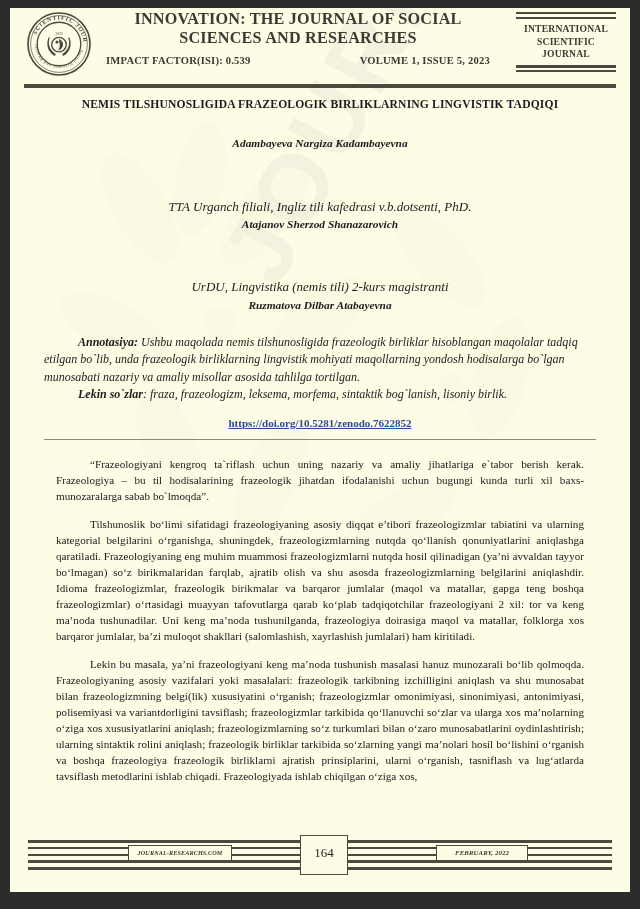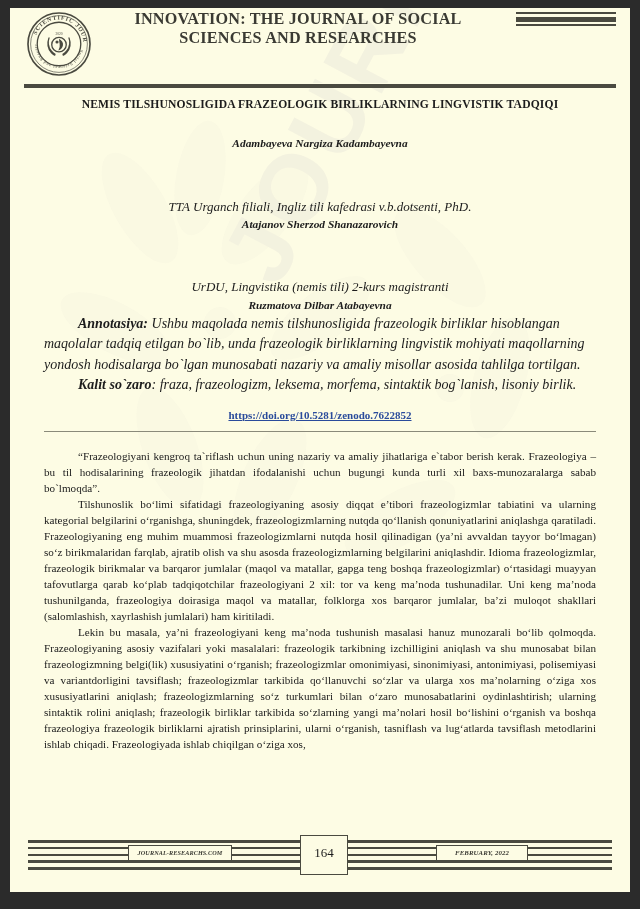--- a/index.html
+++ b/index.html
@@ -156,21 +156,22 @@
     line-height: 1.5;
   }
   .author-affil {
     font-size: 13px;
     font-style: italic;
     line-height: 1.5;
     margin-top: 44px;
   }
 
   .abstract {
-    font-size: 14px;
+    margin-top: 20px;
+    font-size: 12px;
     font-style: italic;
     line-height: 1.46;
     color: #1c1c1c;
     text-align: left;
   }
   .abstract p { margin: 0; }
   .abstract .indent { text-indent: 34px; }
   .abstract b { font-weight: bold; }
 
   .doi-wrap {
@@ -190,21 +191,21 @@
   }
 
   .body-text {
     margin-top: 16px;
     font-size: 11.15px;
     line-height: 1.435;
     color: #1a1a1a;
     text-align: justify;
   }
   .body-text p {
-    margin: 0;
+    margin: 12px;
     text-indent: 34px;
   }
 
   
   .footer {
     position: absolute;
     left: 0;
     bottom: 12px;
     width: 100%;
     height: 46px;
@@ -311,27 +312,32 @@
           <path d="M66 40 q5 14 -4 24 q-3 3 -6 4 l-1 -3 q4 -2 6 -5 q7 -9 3 -20 z"></path>
           <circle cx="50" cy="51" r="11" fill="none" stroke="#4a4a40" stroke-width="2"></circle>
           <path d="M50 42 q7 4 6 10 q-1 6 -7 8 q3 -6 2 -10 q-1 -5 -1 -8 z"></path>
           <circle cx="47" cy="47" r="2.4"></circle>
           <text x="50" y="36" text-anchor="middle" font-family="'Liberation Serif', serif" font-size="5.5" fill="#4a4a40">2020</text>
         </g>
       </svg>
 
       <div class="mast-center masthead-center">
         <div class="mast-title">INNOVATION: THE JOURNAL OF SOCIAL SCIENCES AND RESEARCHES</div>
+        <div class="mast-sub">
+          <span>IMPACT FACTOR(ISI): 0.539</span>
+          <span>VOLUME 1, ISSUE 5, 2023</span>
+        </div>
       </div>
 
       <div class="mast-right">
         <div class="rules-top">
           <div class="bar"></div>
             <div class="bar b2"></div>
         </div>
+        <div class="mast-right-text">INTERNATIONAL SCIENTIFIC JOURNAL</div>
         <div class="rules-bot">
           <div class="bar"></div>
             <div class="bar b2"></div>
         </div>
       </div>
     </div>
 
     <div class="mast-rule"></div>
 
     <div class="article">
@@ -341,21 +347,21 @@
       <div class="authors">
         <div class="author-name">Adambayeva Nargiza Kadambayevna</div>
         <div class="author-affil">TTA Urganch filiali, Ingliz tili kafedrasi v.b.dotsenti, PhD.</div>
         <div class="author-name">Atajanov Sherzod Shanazarovich</div>
         <div class="author-affil">UrDU, Lingvistika (nemis tili) 2-kurs magistranti</div>
         <div class="author-name">Ruzmatova Dilbar Atabayevna</div>
       </div>
 
       <div class="abstract">
         <p class="indent"><b>Annotasiya:</b><span> Ushbu maqolada nemis tilshunosligida frazeologik birliklar hisoblangan maqolalar tadqiq etilgan bo`lib, unda frazeologik birliklarning lingvistik mohiyati maqollarning yondosh hodisalarga bo`lgan munosabati nazariy va amaliy misollar asosida tahlilga tortilgan.</span></p>
-        <p class="indent"><b>Kalit so`zaro</b><span>: fraza, frazeologizm, leksema, morfema, sintaktik bog`lanish, lisoniy birlik.</span></p>
+        <p class="indent"><b>Lekin so`zlar</b><span>: fraza, frazeologizm, leksema, morfema, sintaktik bog`lanish, lisoniy birlik.</span></p>
       </div>
 
       <div class="doi-wrap">
         <a class="doi-link" href="#">https://doi.org/10.5281/zenodo.7622852</a>
       </div>
       <div class="hr-sep"></div>
 
       <div class="body-text">
         <p>“Frazeologiyani kengroq ta`riflash uchun uning nazariy va amaliy jihatlariga e`tabor berish kerak. Frazeologiya – bu til hodisalarining frazeologik jihatdan ifodalanishi uchun bugungi kunda turli xil baxs-munozaralarga sabab bo`lmoqda”.</p>
         <p>Tilshunoslik bo‘limi sifatidagi frazeologiyaning asosiy diqqat e’tibori frazeologizmlar tabiatini va ularning kategorial belgilarini o‘rganishga, shuningdek, frazeologizmlarning nutqda qo‘llanish qonuniyatlarini aniqlashga qaratiladi. Frazeologiyaning eng muhim muammosi frazeologizmlarni nutqda hosil qilinadigan (ya’ni avvaldan tayyor bo‘lmagan) so‘z birikmalaridan farqlab, ajratib olish va shu asosda frazeologizmlarning belgilarini aniqlashdir. Idioma frazeologizmlar, frazeologik birikmalar va barqaror jumlalar (maqol va matallar, gapga teng boshqa frazeologizmlar) o‘rtasidagi muayyan tafovutlarga qarab ko‘plab tadqiqotchilar frazeologiyani 2 xil: tor va keng ma’noda tushunadilar. Uni keng ma’noda tushunilganda, frazeologiya doirasiga maqol va matallar, folklorga xos barqaror jumlalar, ba’zi muloqot shakllari (salomlashish, xayrlashish jumlalari) ham kiritiladi.</p>

